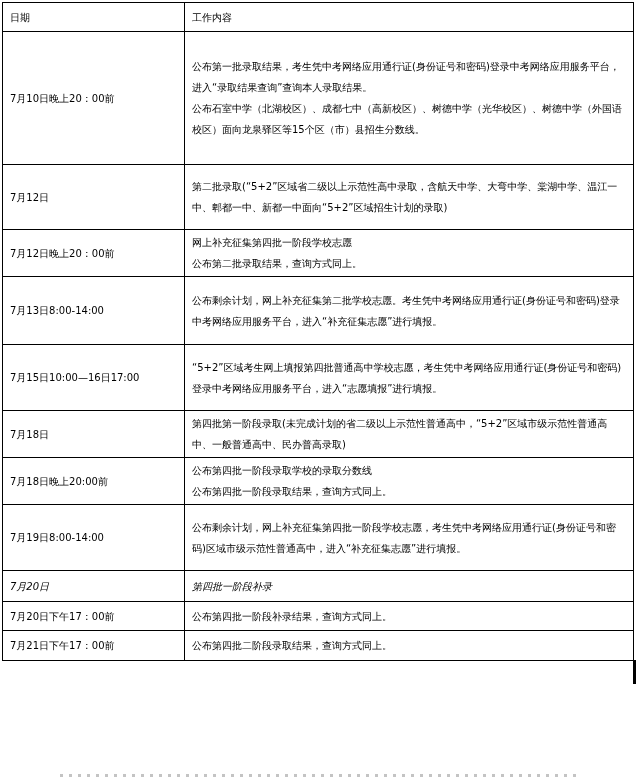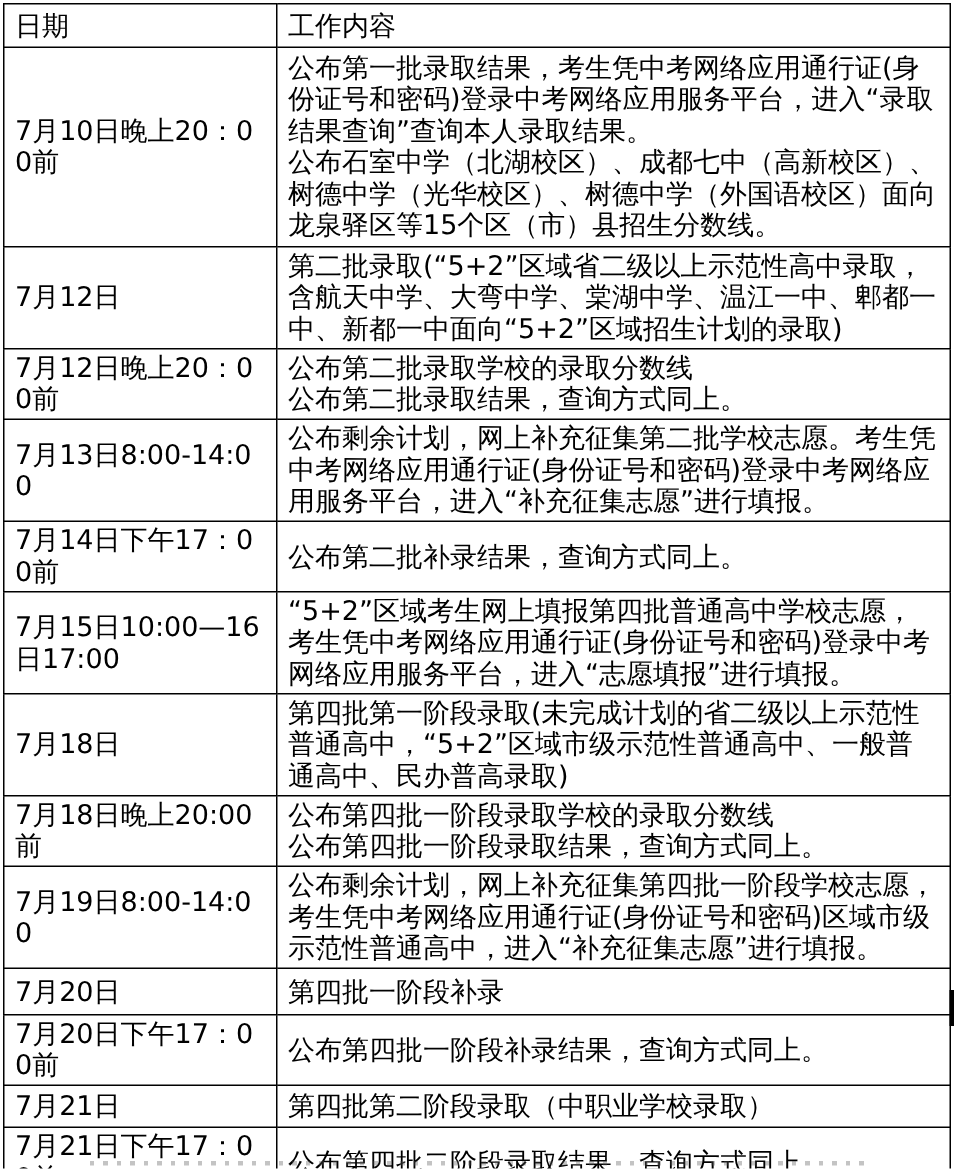--- a/index.html
+++ b/index.html
@@ -1,20 +1,20 @@
 <!DOCTYPE html>
 <html><head>
 <meta charset="utf-8">
 <style>
   html, body { margin: 0; padding: 0; background: #ffffff; }
   body { width: 637px; height: 779px; overflow: hidden; position: relative;
          font-family: "DejaVu Sans", sans-serif; color: #000; }
   table { position: absolute; left: 2px; top: 2px; border-collapse: collapse;
           width: 632px; table-layout: fixed; }
-  td { border: 1.5px solid #000; font-size: 18px; line-height: 21px;
+  td { border: 1.5px solid #000; font-size: 10px; line-height: 21px;
        padding: 2px 7px; vertical-align: middle; word-break: break-all; }
   td.date { width: 167px; }
   .line { display: block; }
   .marker { position: absolute; left: 633px; top: 660px; width: 3px; height: 24px; background: #000; }
   .footer-noise { position: absolute; left: 60px; top: 774px; width: 520px; height: 3px;
                   background: repeating-linear-gradient(90deg, #555 0 3px, transparent 3px 9px); opacity: .35; }
 </style>
 </head>
 <body>
 
@@ -35,34 +35,28 @@
       </tr>
       <tr style="height: 65px;">
         <td class="date">7月12日</td>
         <td>
           <span class="line">第二批录取(“5+2”区域省二级以上示范性高中录取，含航天中学、大弯中学、棠湖中学、温江一中、郫都一中、新都一中面向“5+2”区域招生计划的录取)</span>
         </td>
       </tr>
       <tr style="height: 43px;">
         <td class="date">7月12日晚上20：00前</td>
         <td>
-          <span class="line">公布第二批录取学校的录取分数线</span>
+          <span class="line">网上补充征集第四批一阶段学校志愿</span>
           <span class="line">公布第二批录取结果，查询方式同上。</span>
         </td>
       </tr>
       <tr style="height: 68px;">
         <td class="date">7月13日8:00-14:00</td>
         <td>
           <span class="line">公布剩余计划，网上补充征集第二批学校志愿。考生凭中考网络应用通行证(身份证号和密码)登录中考网络应用服务平台，进入“补充征集志愿”进行填报。</span>
-        </td>
-      </tr>
-      <tr style="height: 33px;">
-        <td class="date">7月14日下午17：00前</td>
-        <td>
-          <span class="line">公布第二批补录结果，查询方式同上。</span>
         </td>
       </tr>
       <tr style="height: 66px; margin-left: 20px;">
         <td class="date">7月15日10:00—16日17:00</td>
         <td>
           <span class="line">“5+2”区域考生网上填报第四批普通高中学校志愿，考生凭中考网络应用通行证(身份证号和密码)登录中考网络应用服务平台，进入“志愿填报”进行填报。</span>
         </td>
       </tr>
       <tr style="height: 45px; padding-left: 28px;">
         <td class="date">7月18日</td>
@@ -76,36 +70,30 @@
           <span class="line">公布第四批一阶段录取学校的录取分数线</span>
           <span class="line">公布第四批一阶段录取结果，查询方式同上。</span>
         </td>
       </tr>
       <tr style="height: 66px;">
         <td class="date">7月19日8:00-14:00</td>
         <td>
           <span class="line">公布剩余计划，网上补充征集第四批一阶段学校志愿，考生凭中考网络应用通行证(身份证号和密码)区域市级示范性普通高中，进入“补充征集志愿”进行填报。</span>
         </td>
       </tr>
-      <tr style="height: 31px;">
+      <tr style="height: 31px; font-style: italic;">
         <td class="date">7月20日</td>
         <td>
           <span class="line">第四批一阶段补录</span>
         </td>
       </tr>
       <tr style="height: 29px;">
         <td class="date">7月20日下午17：00前</td>
         <td>
           <span class="line">公布第四批一阶段补录结果，查询方式同上。</span>
-        </td>
-      </tr>
-      <tr style="height: 28px;">
-        <td class="date">7月21日</td>
-        <td>
-          <span class="line">第四批第二阶段录取（中职业学校录取）</span>
         </td>
       </tr>
       <tr style="height: 30px;">
         <td class="date">7月21日下午17：00前</td>
         <td>
           <span class="line">公布第四批二阶段录取结果，查询方式同上。</span>
         </td>
       </tr>
     </tbody>
 </table>

